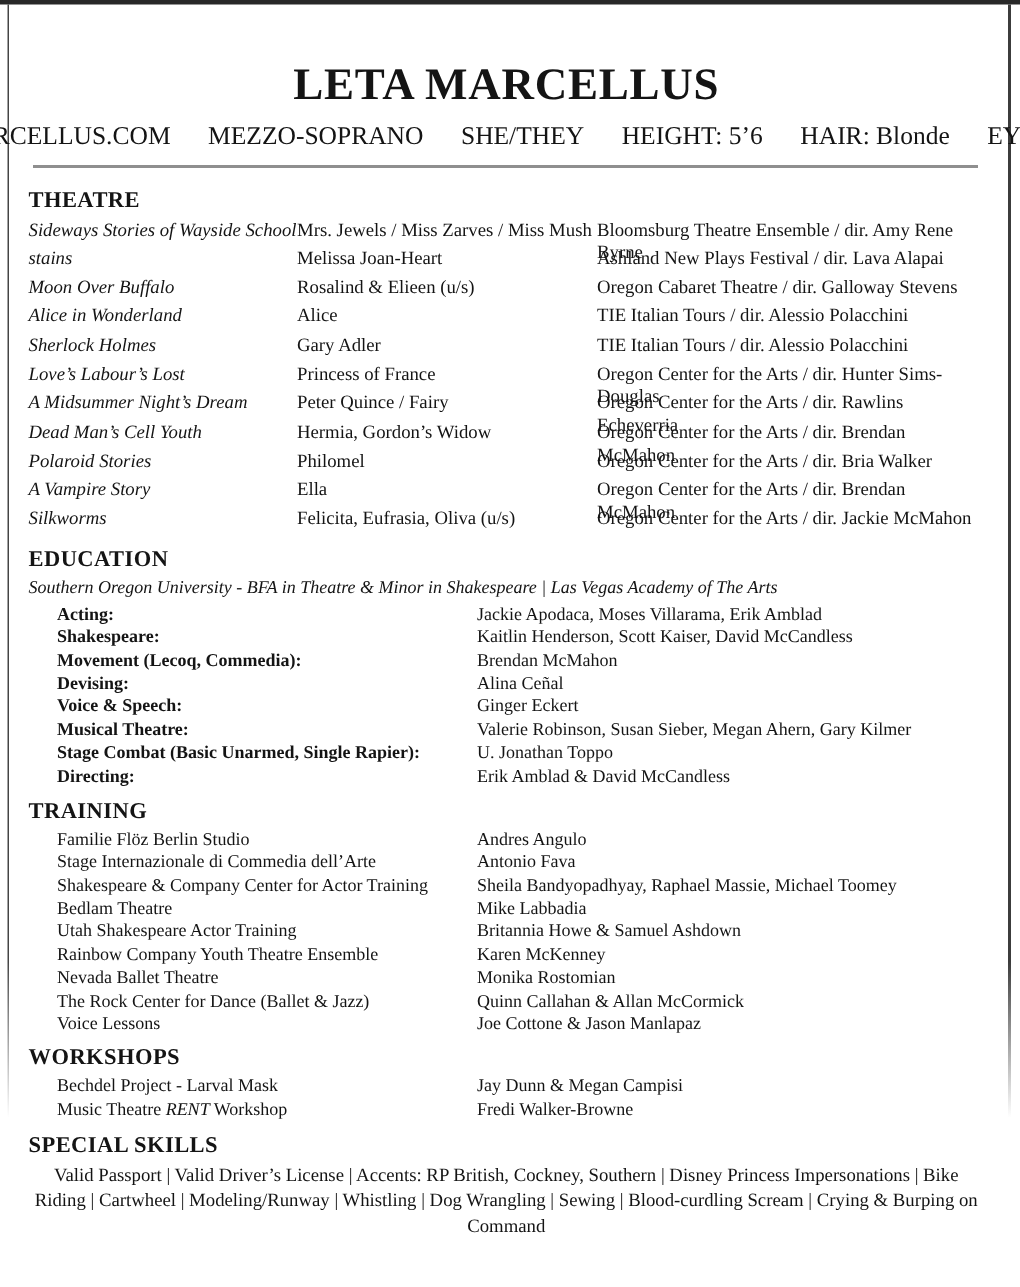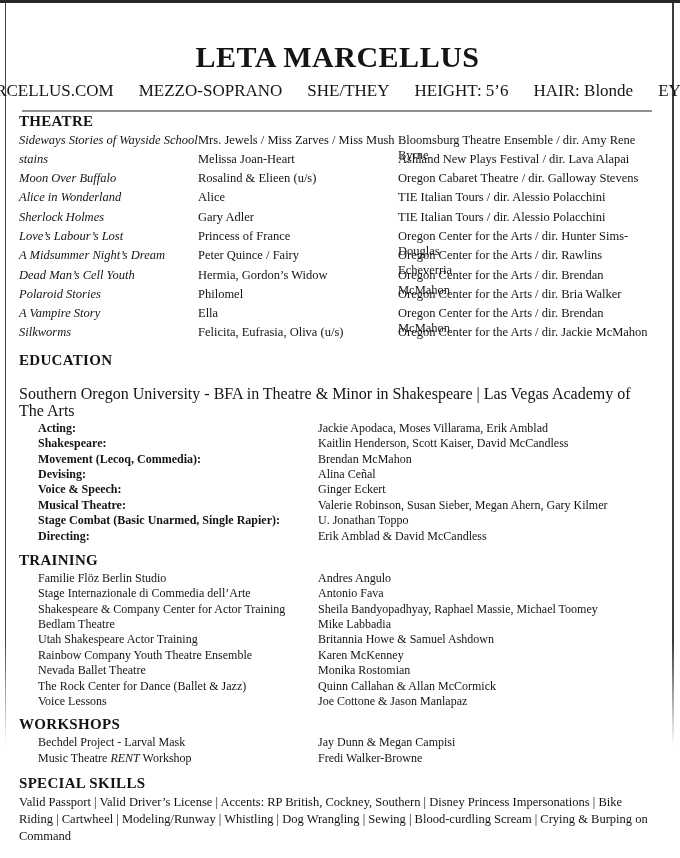--- a/index.html
+++ b/index.html
@@ -19,39 +19,39 @@
 
   .page { position:relative; padding:0 24px 0 19px; }
 
   .name  { text-align:center; margin-top:41px; font-size:30px; font-weight:bold;
            letter-spacing:0.5px; line-height:1.05; }
   .stats { display:flex; justify-content:center; gap:25px; margin-top:8px;
            font-size:17px; white-space:nowrap; }
   .rule  { height:2px; background:#8f8f8f; margin:9px 0 0 3px; width:630px; }
 
   .sec-title { font-size:15px; font-weight:bold; line-height:18px; letter-spacing:0.3px; }
-  .mt-theatre   { }
+  .mt-theatre   { margin-top:13px; }
   .mt-education { margin-top:6px; }
   .mt-training  { margin-top:7px; }
   .mt-workshops { margin-top:6px; }
   .mt-skills    { margin-top:8px; }
 
   .theatre-table { margin-top:3px; font-size:12.5px; }
   .t-row  { display:grid; grid-template-columns:179px 200px 1fr; height:19.3px; align-items:start; }
   .t-show { font-style:italic; }
 
-  .edu-sub { font-size:16px; line-height:17px; margin-top:16px; }
+  .edu-sub { font-style:italic; font-size:12px; line-height:17px; margin-top:1px; }
 
   .kv-table { margin-top:2px; font-size:12px; }
   .kv-row   { display:grid; grid-template-columns:280px 1fr; padding-left:19px;
               height:15.4px; align-items:start; }
   .kv-label { font-weight:bold; }
   .it { font-style:italic; }
 
-  .skills { font-size:12.5px; line-height:16.8px; margin-top:2px; max-width:646px; }
+  .skills { font-size:12.5px; line-height:16.8px; margin-top:2px; max-width:646px;text-align:center; }
 </style>
 </head>
 <body>
 
 <div class="edge-top"></div>
 <div class="edge-left"></div>
 <div class="edge-right"></div>
 
 <div class="page">
 

